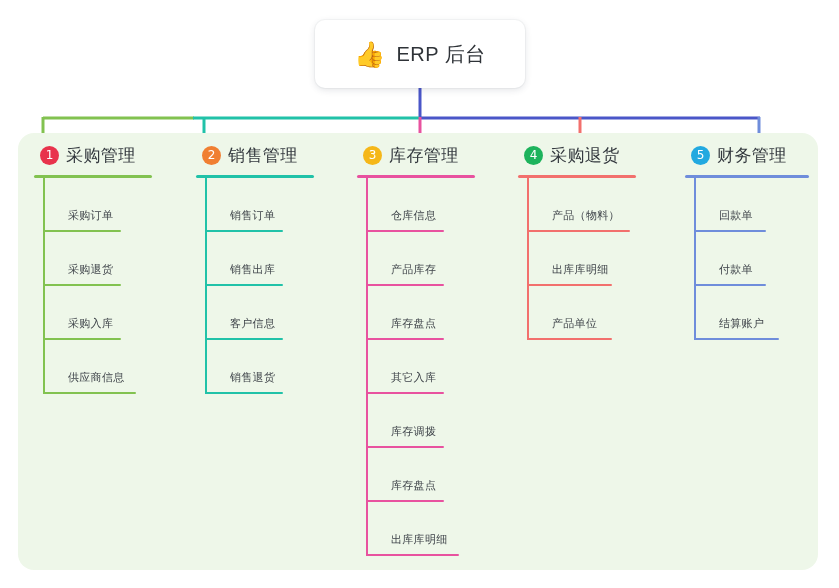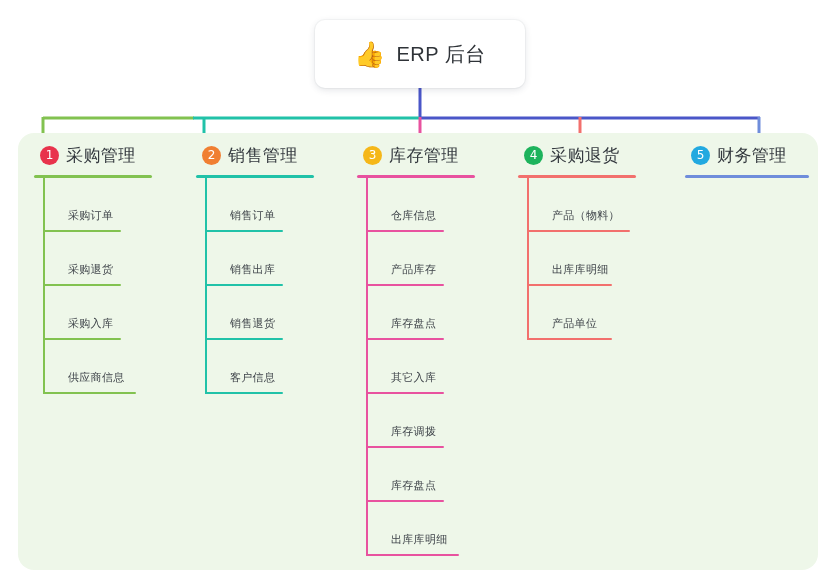--- a/index.html
+++ b/index.html
@@ -122,25 +122,25 @@
         <div class="spine" style="background: rgb(33, 194, 168);"></div>
         <div class="leaf">
           <span class="leaf-text">销售订单</span>
           <div class="leaf-rule" style="background: rgb(33, 194, 168); width: 78px;"></div>
         </div>
         <div class="leaf">
           <span class="leaf-text">销售出库</span>
           <div class="leaf-rule" style="background: rgb(33, 194, 168); width: 78px;"></div>
         </div>
         <div class="leaf">
+          <span class="leaf-text">客户信息</span>
+          <div class="leaf-rule" style="background: rgb(33, 194, 168); width: 78px;"></div>
+        </div>
+        <div class="leaf">
           <span class="leaf-text">销售退货</span>
-          <div class="leaf-rule" style="background: rgb(33, 194, 168); width: 78px;"></div>
-        </div>
-        <div class="leaf">
-          <span class="leaf-text">客户信息</span>
           <div class="leaf-rule" style="background: rgb(33, 194, 168); width: 78px;"></div>
         </div>
       </div>
   </div>
 
   <div class="branch" id="branch-3">
     <div class="branch-head">
       <span class="badge" style="background: rgb(245, 183, 25);">3</span>
       <span class="branch-title">库存管理</span>
     </div>
@@ -200,15 +200,30 @@
         </div>
       </div>
   </div>
 
   <div class="branch" id="branch-5">
     <div class="branch-head">
       <span class="badge" style="background: rgb(34, 169, 224);">5</span>
       <span class="branch-title">财务管理</span>
     </div>
     <div class="head-rule" style="background: rgb(111, 141, 219); width: 124px;"></div>
+    <div class="leaves">
+        <div class="spine" style="background: rgb(111, 141, 219);"></div>
+        <div class="leaf">
+          <span class="leaf-text">回款单</span>
+          <div class="leaf-rule" style="background: rgb(111, 141, 219); width: 72px;"></div>
+        </div>
+        <div class="leaf">
+          <span class="leaf-text">付款单</span>
+          <div class="leaf-rule" style="background: rgb(111, 141, 219); width: 72px;"></div>
+        </div>
+        <div class="leaf">
+          <span class="leaf-text">结算账户</span>
+          <div class="leaf-rule" style="background: rgb(111, 141, 219); width: 85px;"></div>
+        </div>
+      </div>
   </div>
 
 </div>
 
 </body></html>

